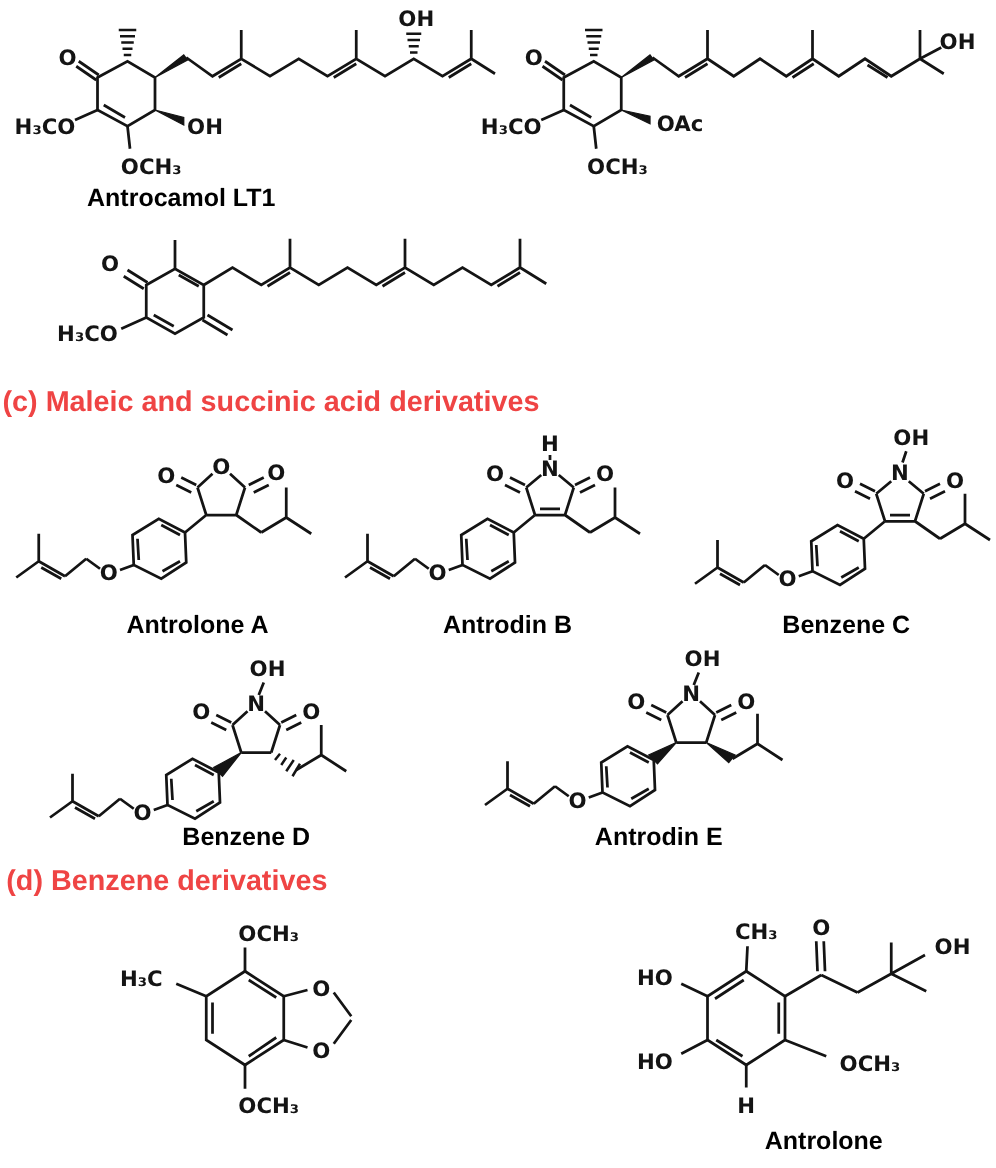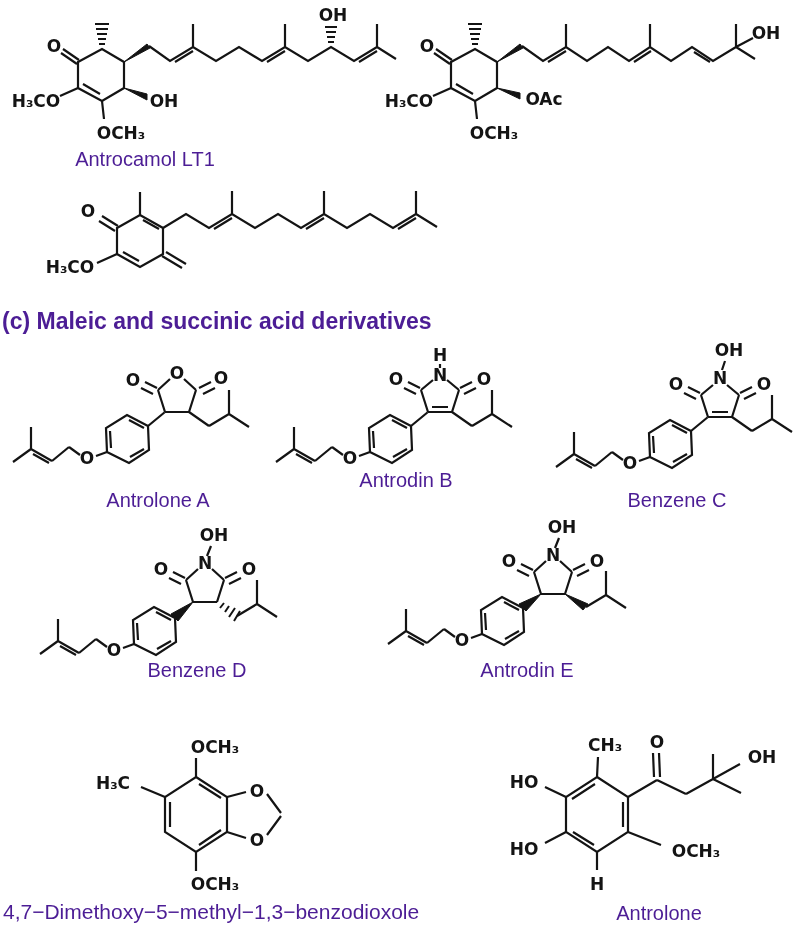--- a/index.html
+++ b/index.html
@@ -9,26 +9,26 @@
   }
   svg { position:absolute; left:0; top:0; }
   svg path, svg line { stroke:#141414; stroke-width:2.2; fill:none; stroke-linejoin:miter; stroke-linecap:butt; }
   svg path.wedge { fill:#141414; stroke:#141414; stroke-width:1; }
   svg path.hash { stroke-width:2; }
   svg text.atom {
     font-family:"DejaVu Sans", sans-serif; font-weight:bold; font-size:17px;
     fill:#141414; text-anchor:middle;
   }
   .name {
-    position:absolute; font-weight:normal; font-size:20px; color:#4c1d95;
+    position:absolute; font-weight:bold; font-size:20px; color:#000000;
     white-space:nowrap; transform:translateX(-50%);
   }
   .name.left-align { transform:none; font-size:21px; }
   .heading {
-    position:absolute; font-weight:bold; font-size:23px; color:#4c1d95; white-space:nowrap;
+    position:absolute; font-weight:bold; font-size:23px; color:#ef4444; white-space:nowrap;
   }
 </style>
 </head>
 <body>
 
 <div class="fig">
 
 <svg width="797" height="934" viewBox="0 0 797 934">
   <defs>
     <g id="prenylphenyl">
@@ -158,19 +158,19 @@
     <text class="atom" x="524" y="788">HO</text>
     <text class="atom" x="524" y="855">HO</text>
     <text class="atom" x="597" y="890">H</text>
     <text class="atom" x="696" y="857">OCH₃</text>
   </g>
 </svg>
 
   <div class="name" style="left:145px; top:148px;">Antrocamol LT1</div>
   <div class="heading" style="left:2px; top:308px;">(c) Maleic and succinic acid derivatives</div>
   <div class="name" style="left:158px; top:489px;">Antrolone A</div>
-  <div class="name" style="left:406px; top:469px;">Antrodin B</div>
+  <div class="name" style="left:406px; top:489px;">Antrodin B</div>
   <div class="name" style="left:677px; top:489px;">Benzene C</div>
   <div class="name" style="left:197px; top:659px;">Benzene D</div>
   <div class="name" style="left:527px; top:659px;">Antrodin E</div>
-  <div class="name left-align" style="left:3px; top:900px;">4,7−Dimethoxy−5−methyl−1,3−benzodioxole</div>
+  <div class="heading" style="left:5px; top:691px;">(d) Benzene derivatives</div>
   <div class="name" style="left:659px; top:902px;">Antrolone</div>
 </div>
 
 </body></html>

